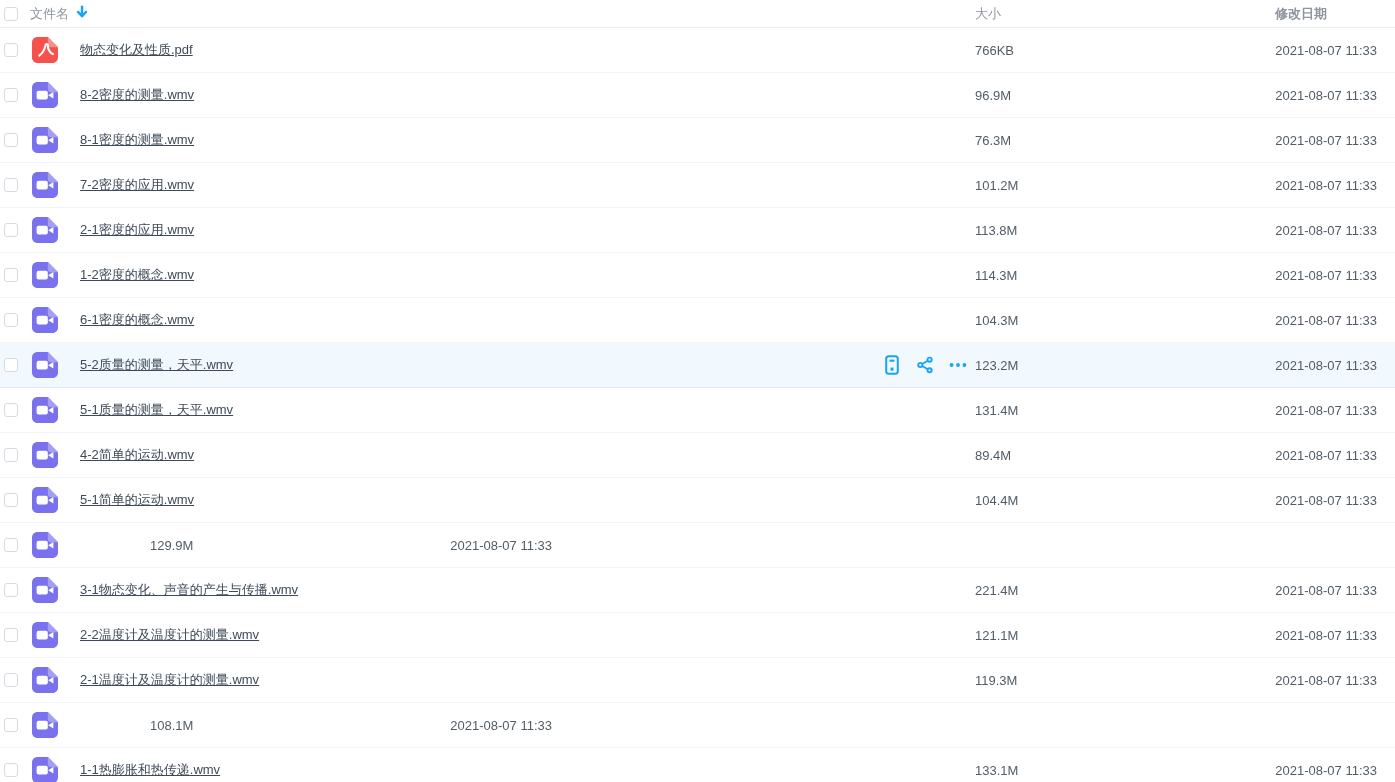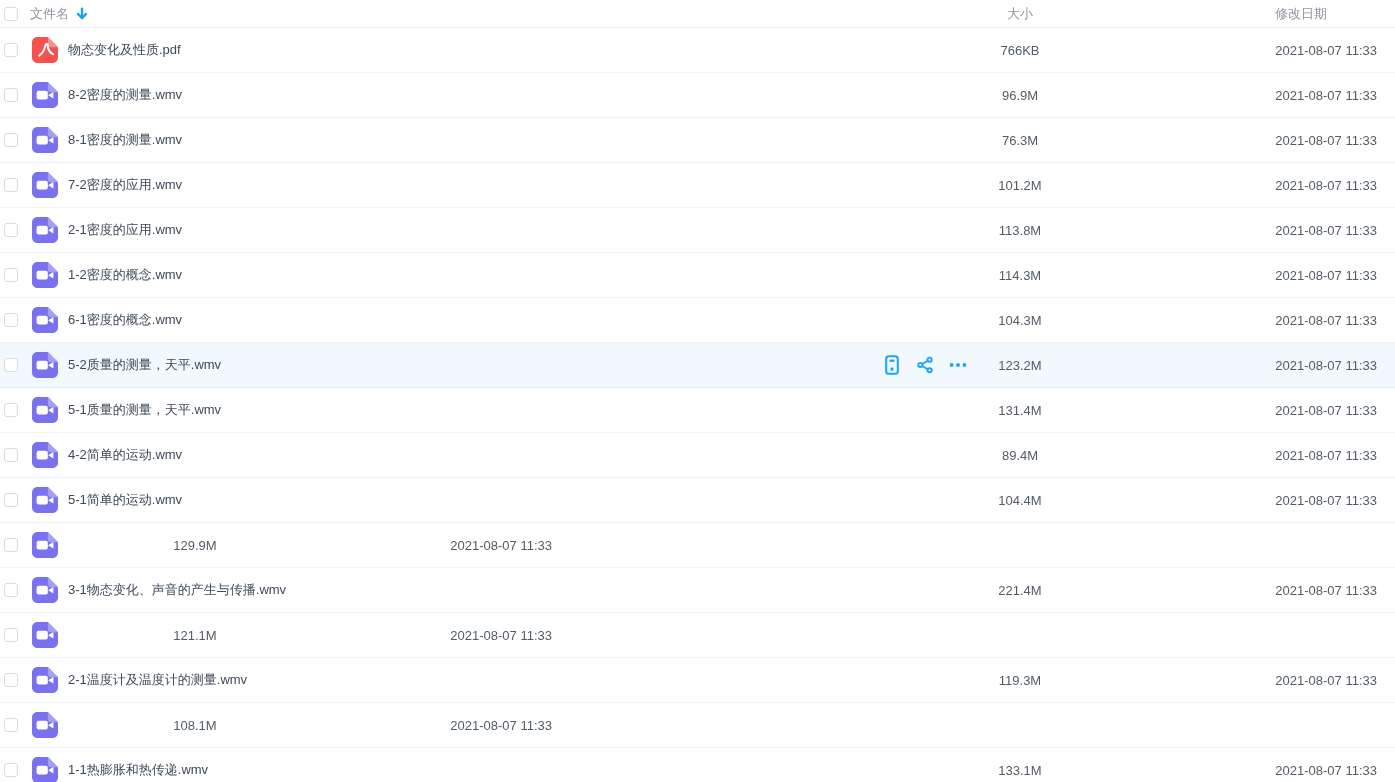--- a/index.html
+++ b/index.html
@@ -24,36 +24,36 @@
     font-family:"Liberation Sans",sans-serif;
   }
   .file-table{width:1395px;}
   .header-row{
     display:flex;align-items:center;height:28px;
     border-bottom:1px solid var(--header-border);
     font-size:13px;color:var(--header-text);
   }
   .cell-check{width:14px;margin-left:4px;flex:none;display:flex;align-items:center;}
   .checkbox{width:14px;height:14px;border:1px solid var(--checkbox-border);border-radius:3px;background:#fff;}
-  .header-name-group{margin-left:12px;flex:1;display:flex;align-items:center;gap:7px;}
-  .cell-size{width:90px;flex:none;text-align:center;color:var(--meta-text);}
+  .header-name-group{margin-left:12px;flex:1;display:flex;align-items:flex-start;gap:7px;}
+  .cell-size{width:90px;flex:none;color:var(--meta-text);}
   .header-row .cell-size{color:var(--header-text);}
   .cell-date{width:330px;flex:none;text-align:right;padding-right:18px;color:var(--meta-text);}
-  .header-row .cell-date{padding-right:68px;color:var(--header-text);}
+  .header-row .cell-date{padding-right:68px;color:var(--header-text);font-weight:bold;}
   .row{
     display:flex;align-items:center;height:45px;
     border-bottom:1px solid var(--row-border);
     font-size:13px;background:#fff;
   }
   .row.hovered{background:var(--hover-bg);border-bottom-color:var(--hover-border);}
   .cell-icon{margin-left:14px;width:26px;height:26px;flex:none;}
   .cell-icon svg{display:block;}
   .icon-pdf .base{fill:var(--pdf-red);}   .icon-pdf .fold{fill:var(--pdf-fold);}
   .icon-video .base{fill:var(--video-purple);} .icon-video .fold{fill:var(--video-fold);}
-  .cell-name{margin-left:10px;flex:1;color:var(--name-text);white-space:nowrap;overflow:hidden;text-overflow:ellipsis;cursor:pointer;}
+  .cell-name{margin-left:22px;flex:1;color:var(--name-text);white-space:nowrap;overflow:hidden;text-overflow:ellipsis;cursor:pointer;text-decoration:underline;}
   .cell-actions{width:92px;flex:none;display:flex;align-items:center;gap:15px;visibility:hidden;}
   .row.hovered .cell-actions{visibility:visible;}
   .action-btn{display:flex;align-items:center;justify-content:center;width:18px;height:20px;cursor:pointer;}
   .sort-icon{display:flex;align-items:center;cursor:pointer;}
 </style>
 </head>
 <body>
 
 <div class="file-table">
 
@@ -638,20 +638,21 @@
     </div>
     <div class="cell-icon file-icon icon-video">
 
       <svg width="26" height="26" viewBox="0 0 26 26">
         <path class="base" d="M5.5 0 H15.8 L26 10.2 V20.5 C26 23.6 23.6 26 20.5 26 H5.5 C2.4 26 0 23.6 0 20.5 V5.5 C0 2.4 2.4 0 5.5 0 Z"></path>
         <path class="fold" d="M15.8 0 L26 10.2 H18.8 C17.1 10.2 15.8 8.9 15.8 7.2 Z"></path>
         <rect x="4.6" y="8.8" width="11.2" height="8.8" rx="2" fill="#ffffff"></rect>
         <path d="M16.2 13.2 L21.4 9.9 V16.5 Z" fill="#ffffff"></path>
       </svg>
     </div>
+    <div class="cell-name">2-2温度计及温度计的测量.wmv</div>
     <div class="cell-actions">
       <span class="action-btn">
         <svg width="18" height="20" viewBox="0 0 18 20">
           <rect x="3.2" y="1.2" width="11.6" height="17.6" rx="2.6" fill="none" stroke="var(--accent)" stroke-width="2"></rect>
           <line x1="6.6" y1="5.7" x2="11.4" y2="5.7" stroke="var(--accent)" stroke-width="2.2"></line>
           <rect x="7.5" y="12.6" width="3" height="3" fill="var(--accent)"></rect>
         </svg>
       </span>
       <span class="action-btn">
         <svg width="18" height="18" viewBox="0 0 18 18">

